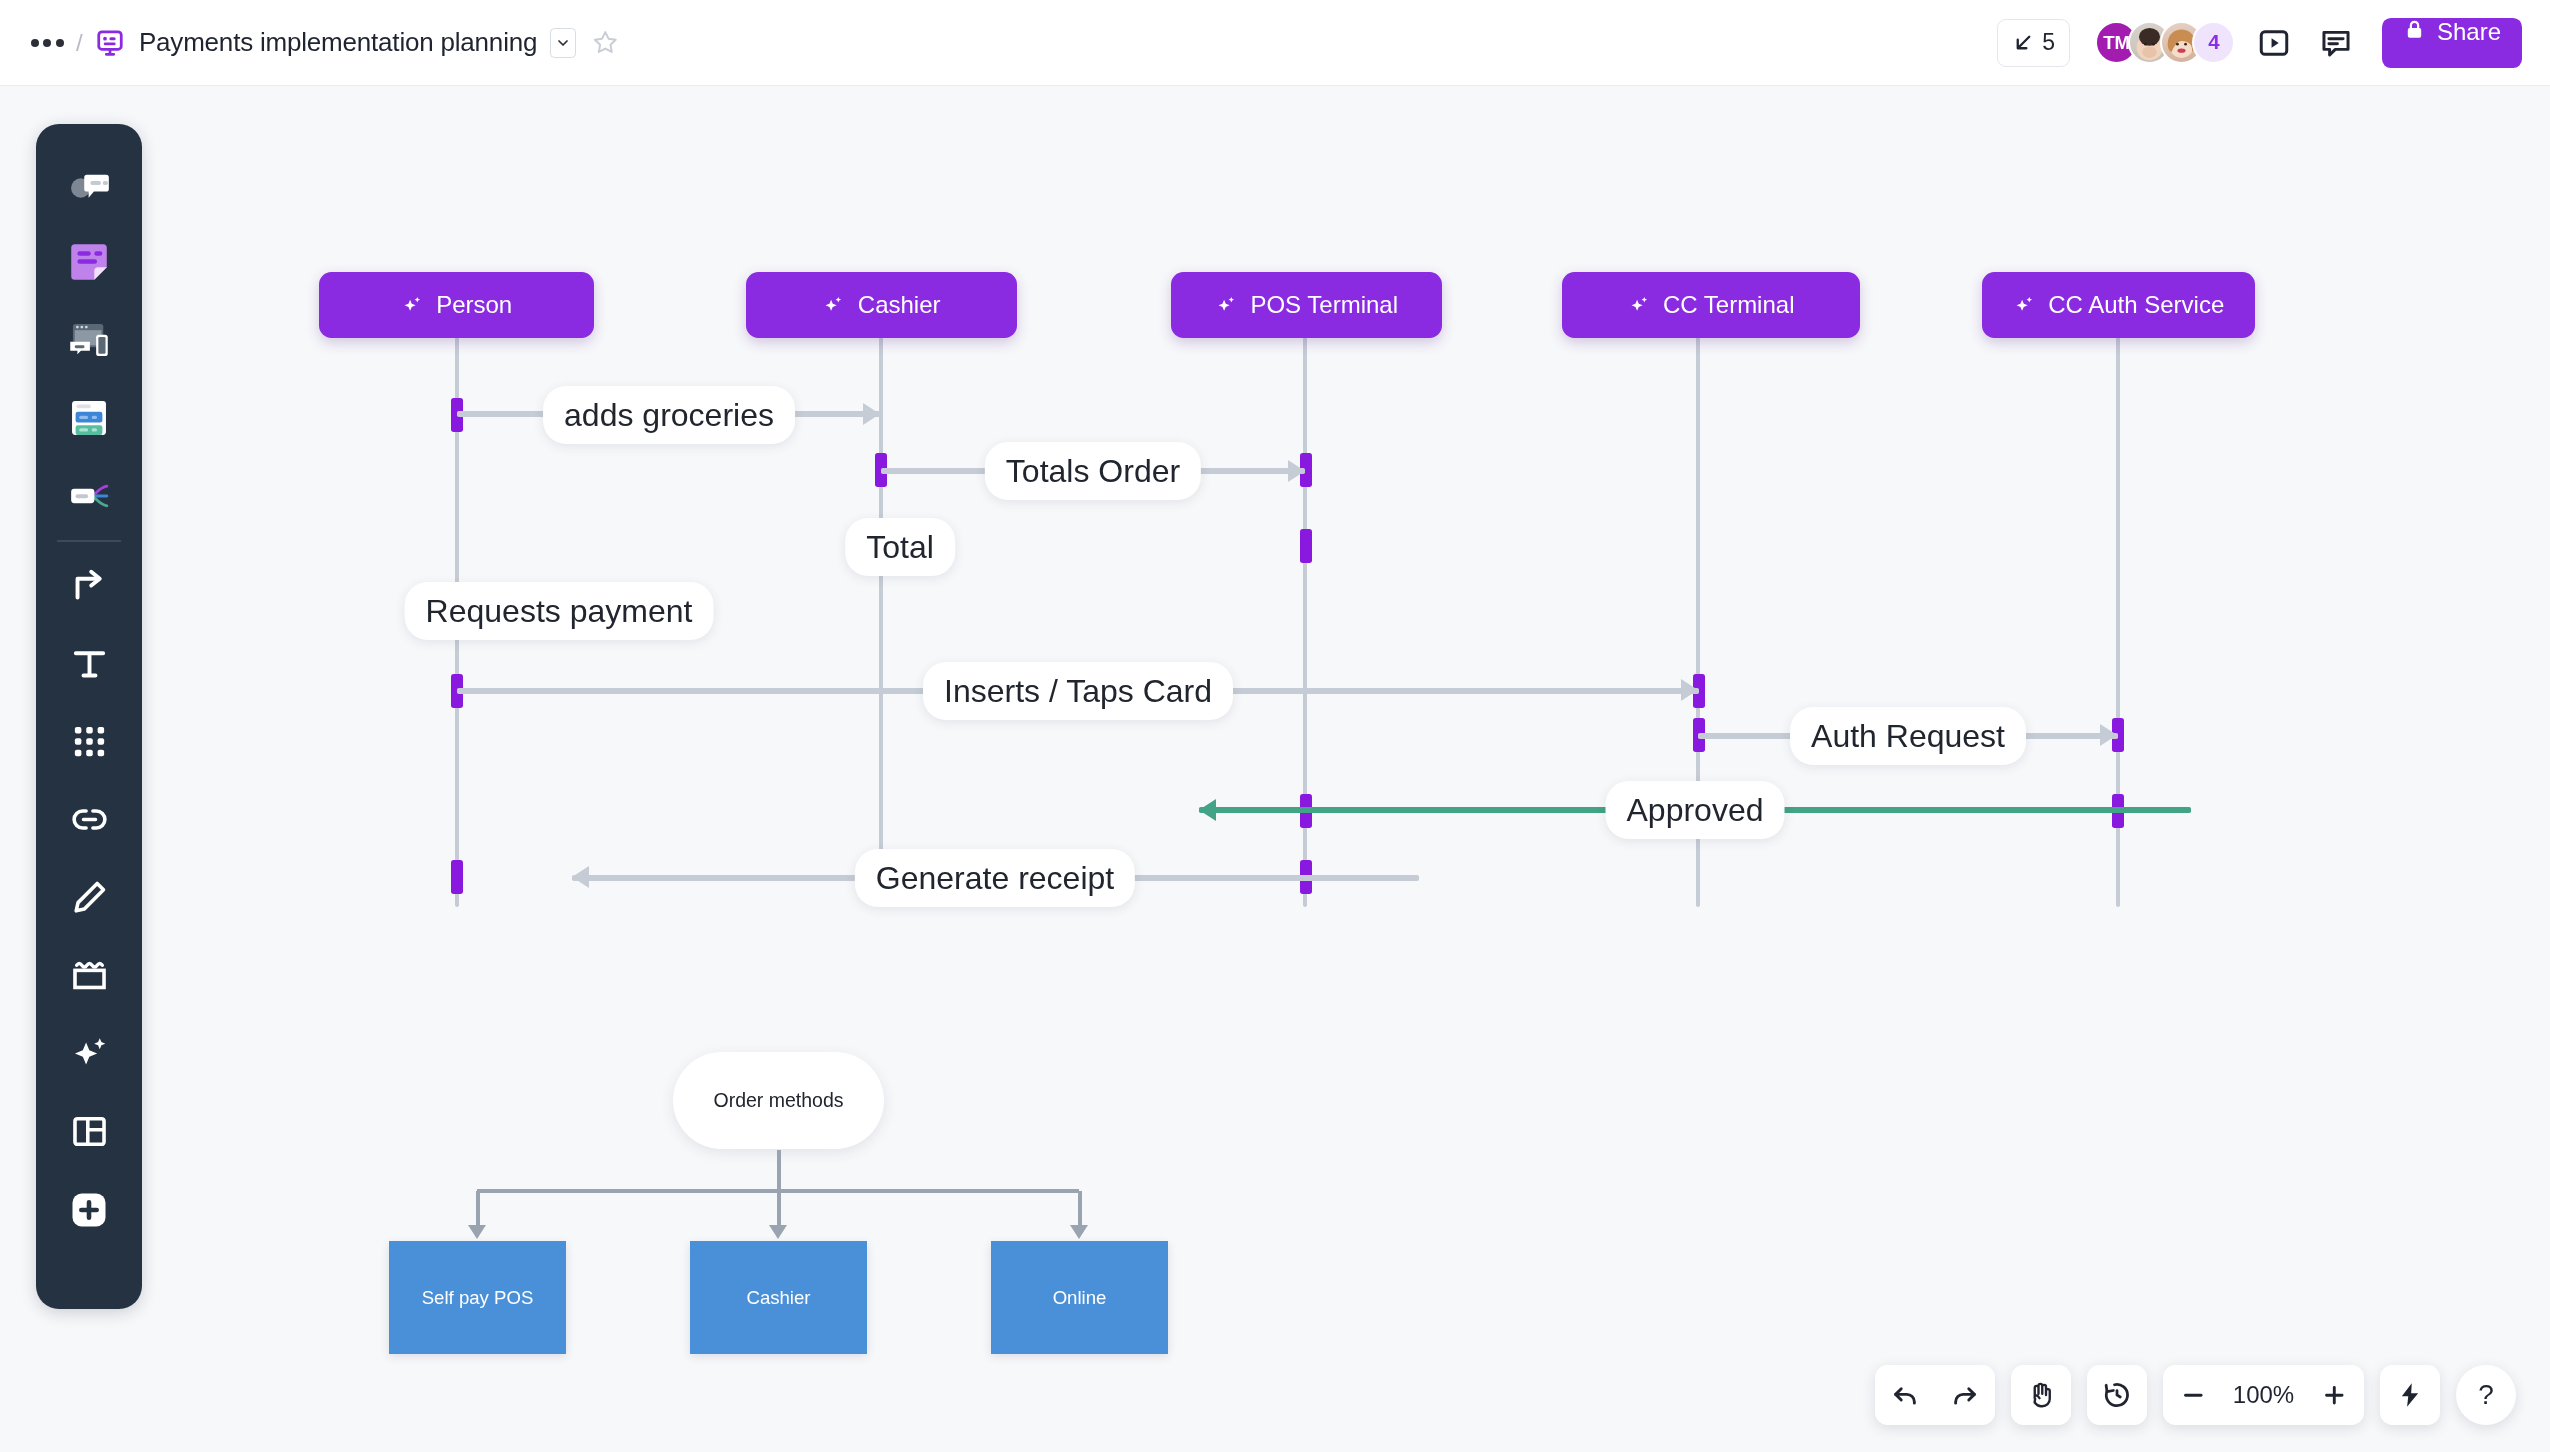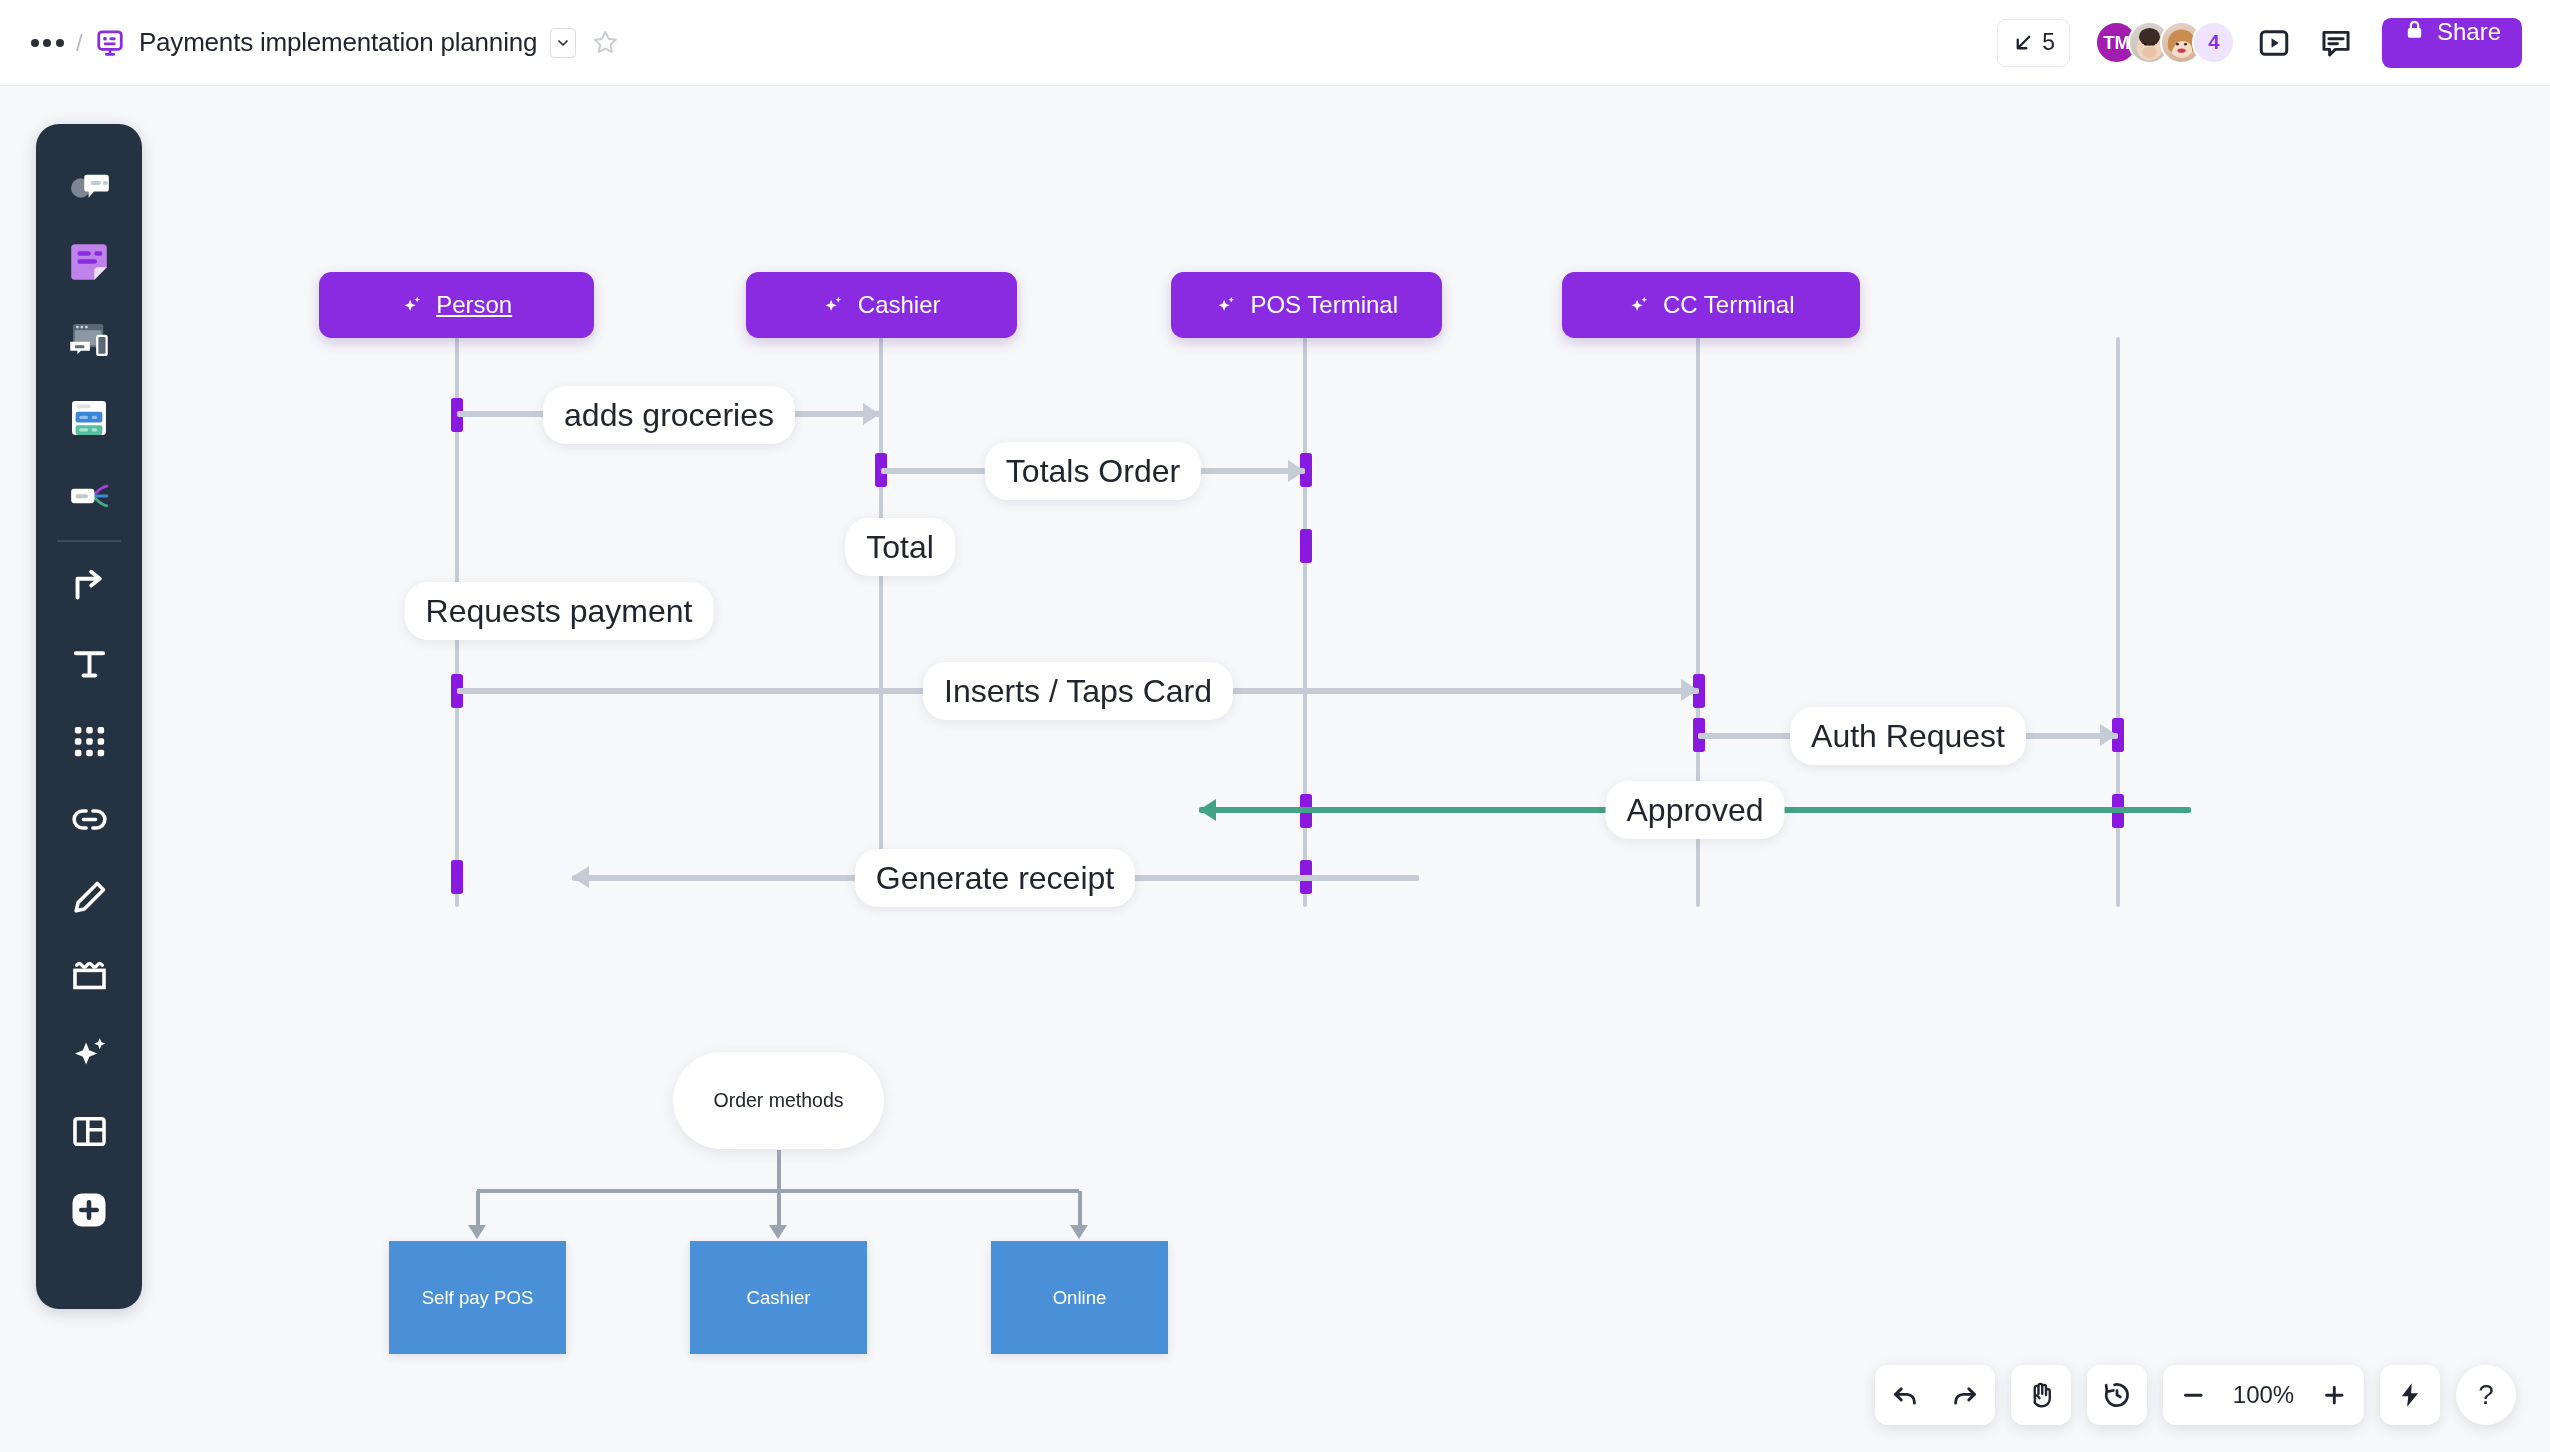--- a/index.html
+++ b/index.html
@@ -240,21 +240,21 @@
   </div>
 
   <div class="canvas">
 
     <div class="diagram" id="diagram-layer">
         <div class="lifeline" style="left: 455px; top: 251px; height: 570px;"></div>
         <div class="lifeline" style="left: 879px; top: 251px; height: 570px;"></div>
         <div class="lifeline" style="left: 1303px; top: 251px; height: 570px;"></div>
         <div class="lifeline" style="left: 1696px; top: 251px; height: 570px;"></div>
         <div class="lifeline" style="left: 2116px; top: 251px; height: 570px;"></div>
-        <div class="actor" style="left: 319px; width: 275px; top: 186px; text-decoration: underline;">
+        <div class="actor" style="left: 319px; width: 275px; top: 186px;">
           <svg width="23" height="23" viewBox="0 0 24 24">
             <path d="M9.5 6l1.7 4.1 4.1 1.7-4.1 1.7L9.5 17.6 7.8 13.5 3.7 11.8l4.1-1.7z" fill="#fff"></path>
             <path d="M17 3l.85 2.05L19.9 5.9l-2.05.85L17 8.8l-.85-2.05L14.1 5.9l2.05-.85z" fill="#fff"></path>
           </svg>
           <span>Person</span>
         </div>
         <div class="actor" style="left: 746px; width: 271px; top: 186px;">
           <svg width="23" height="23" viewBox="0 0 24 24">
             <path d="M9.5 6l1.7 4.1 4.1 1.7-4.1 1.7L9.5 17.6 7.8 13.5 3.7 11.8l4.1-1.7z" fill="#fff"></path>
             <path d="M17 3l.85 2.05L19.9 5.9l-2.05.85L17 8.8l-.85-2.05L14.1 5.9l2.05-.85z" fill="#fff"></path>
@@ -267,20 +267,27 @@
             <path d="M17 3l.85 2.05L19.9 5.9l-2.05.85L17 8.8l-.85-2.05L14.1 5.9l2.05-.85z" fill="#fff"></path>
           </svg>
           <span>POS Terminal</span>
         </div>
         <div class="actor" style="left: 1562px; width: 298px; top: 186px;">
           <svg width="23" height="23" viewBox="0 0 24 24">
             <path d="M9.5 6l1.7 4.1 4.1 1.7-4.1 1.7L9.5 17.6 7.8 13.5 3.7 11.8l4.1-1.7z" fill="#fff"></path>
             <path d="M17 3l.85 2.05L19.9 5.9l-2.05.85L17 8.8l-.85-2.05L14.1 5.9l2.05-.85z" fill="#fff"></path>
           </svg>
           <span>CC Terminal</span>
+        </div>
+        <div class="actor" style="left: 1982px; width: 273px; top: 186px;">
+          <svg width="23" height="23" viewBox="0 0 24 24">
+            <path d="M9.5 6l1.7 4.1 4.1 1.7-4.1 1.7L9.5 17.6 7.8 13.5 3.7 11.8l4.1-1.7z" fill="#fff"></path>
+            <path d="M17 3l.85 2.05L19.9 5.9l-2.05.85L17 8.8l-.85-2.05L14.1 5.9l2.05-.85z" fill="#fff"></path>
+          </svg>
+          <span>CC Auth Service</span>
         </div>
         <div class="act-bar" style="left: 451px; top: 312px; height: 34px;"></div>
         <div class="act-bar" style="left: 451px; top: 507px; height: 34px;"></div>
         <div class="act-bar" style="left: 451px; top: 588px; height: 34px;"></div>
         <div class="act-bar" style="left: 451px; top: 774px; height: 34px;"></div>
         <div class="act-bar" style="left: 875px; top: 367px; height: 34px;"></div>
         <div class="act-bar" style="left: 875px; top: 443px; height: 34px;"></div>
         <div class="act-bar" style="left: 1300px; top: 367px; height: 34px;"></div>
         <div class="act-bar" style="left: 1300px; top: 443px; height: 34px;"></div>
         <div class="act-bar" style="left: 1300px; top: 708px; height: 34px;"></div>

